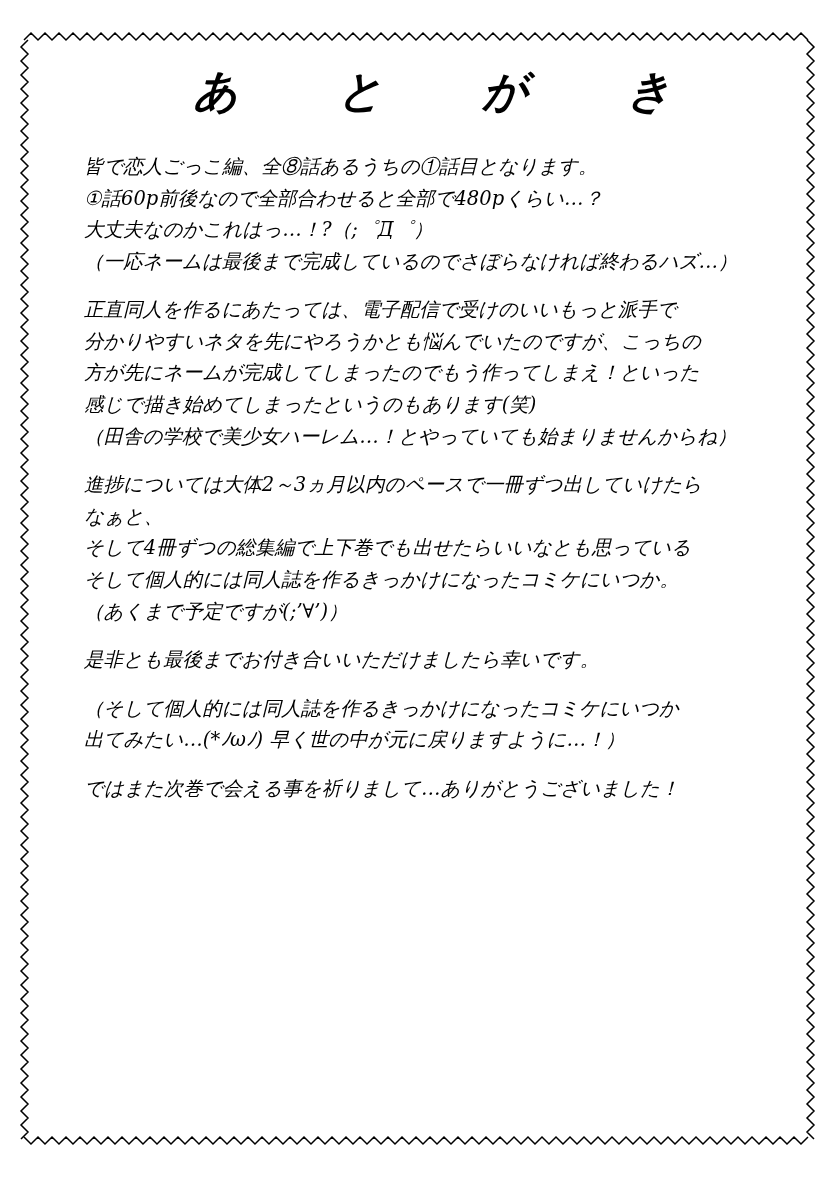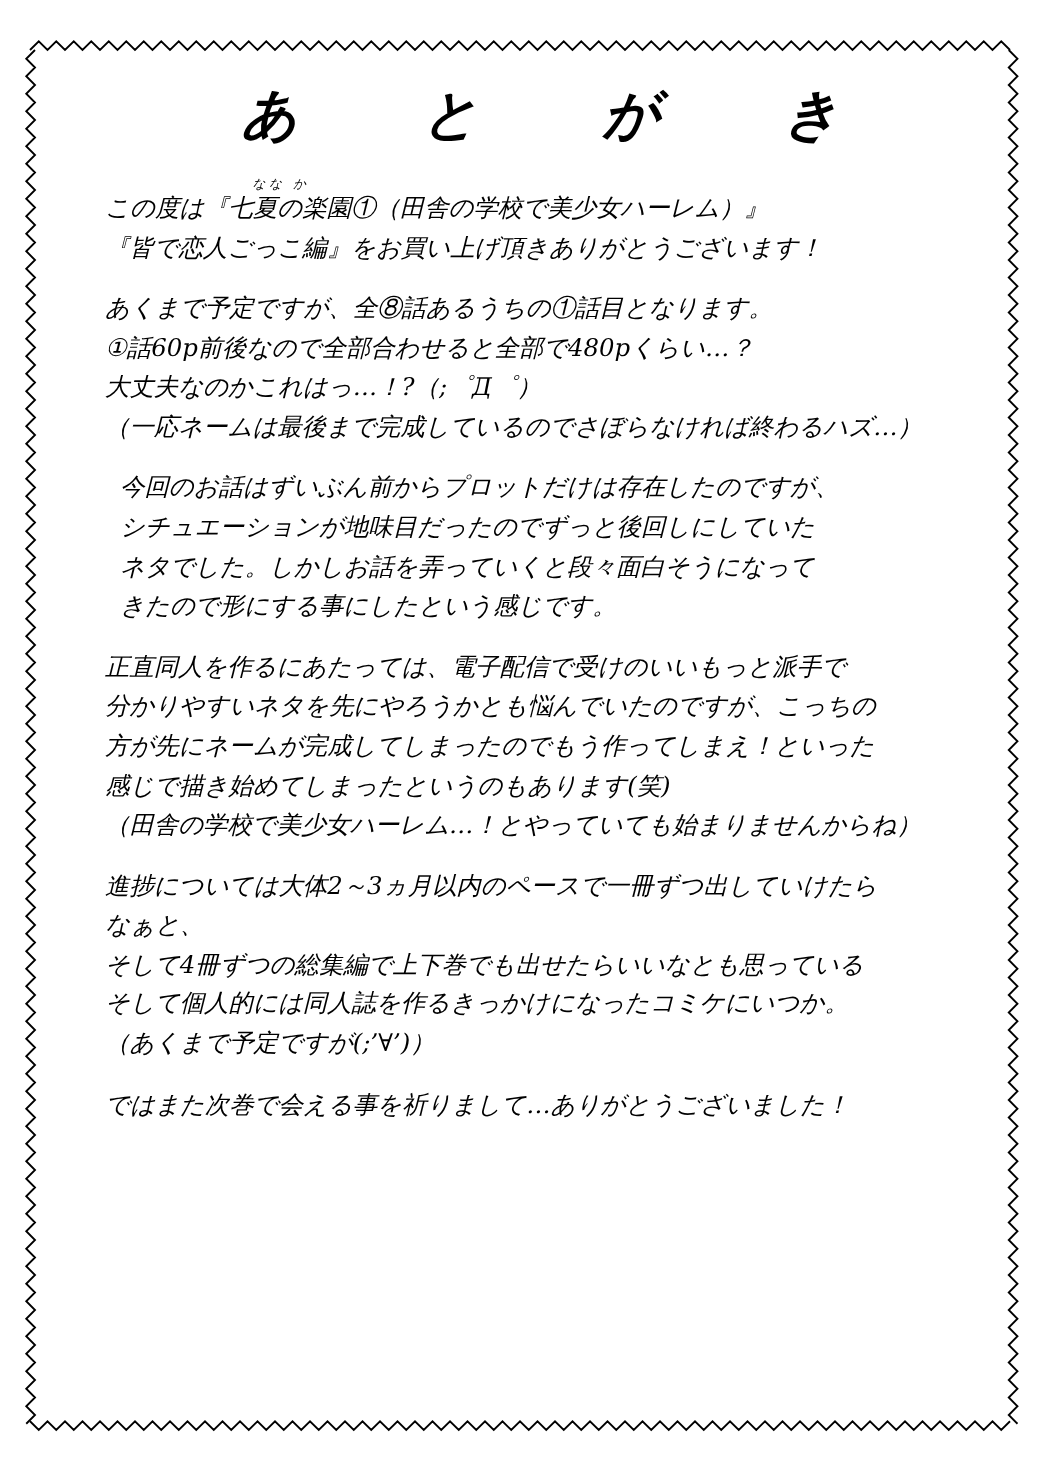--- a/index.html
+++ b/index.html
@@ -102,48 +102,42 @@
       807,40 814,47 807,54 814,61 807,68 814,75 807,82 814,89 807,96 814,103 807,110 814,117 807,124 814,131 807,138 814,145 807,152 814,159 807,166 814,173 807,180 814,187 807,194 814,201 807,208 814,215 807,222 814,229 807,236 814,243 807,250 814,257 807,264 814,271 807,278 814,285 807,292 814,299 807,306 814,313 807,320 814,327 807,334 814,341 807,348 814,355 807,362 814,369 807,376 814,383 807,390 814,397 807,404 814,411 807,418 814,425 807,432 814,439 807,446 814,453 807,460 814,467 807,474 814,481 807,488 814,495 807,502 814,509 807,516 814,523 807,530 814,537 807,544 814,551 807,558 814,565 807,572 814,579 807,586 814,593 807,600 814,607 807,614 814,621 807,628 814,635 807,642 814,649 807,656 814,663 807,670 814,677 807,684 814,691 807,698 814,705 807,712 814,719 807,726 814,733 807,740 814,747 807,754 814,761 807,768 814,775 807,782 814,789 807,796 814,803 807,810 814,817 807,824 814,831 807,838 814,845 807,852 814,859 807,866 814,873 807,880 814,887 807,894 814,901 807,908 814,915 807,922 814,929 807,936 814,943 807,950 814,957 807,964 814,971 807,978 814,985 807,992 814,999 807,1006 814,1013 807,1020 814,1027 807,1034 814,1041 807,1048 814,1055 807,1062 814,1069 807,1076 814,1083 807,1090 814,1097 807,1104 814,1111 807,1118 814,1125 807,1132 814,1139"></polyline>
   </svg>
 
   <div class="content">
 
     <div class="doc-title">あ と が き</div>
 
     <div class="body-text">
 
 
-      <div class="ruby-line">
-        <span class="ruby-mark">なな か</span>
-        <p class="para">この度は『七夏の楽園①（田舎の学校で美少女ハーレム）』
-『皆で恋人ごっこ編』をお買い上げ頂きありがとうございます！</p>
-      </div>
 
-      <p class="para">あくまで予定ですが、全⑧話あるうちの①話目となります。
+      <p class="para">皆で恋人ごっこ編、全⑧話あるうちの①話目となります。
 ①話60p前後なので全部合わせると全部で480pくらい…？
 大丈夫なのかこれはっ…！?（;゜Д゜）
 （一応ネームは最後まで完成しているのでさぼらなければ終わるハズ…）</p>
 
-      <p class="para indent">今回のお話はずいぶん前からプロットだけは存在したのですが、
-シチュエーションが地味目だったのでずっと後回しにしていた
-ネタでした。しかしお話を弄っていくと段々面白そうになって
-きたので形にする事にしたという感じです。</p>
 
       <p class="para">正直同人を作るにあたっては、電子配信で受けのいいもっと派手で
 分かりやすいネタを先にやろうかとも悩んでいたのですが、こっちの
 方が先にネームが完成してしまったのでもう作ってしまえ！といった
 感じで描き始めてしまったというのもあります(笑)
 （田舎の学校で美少女ハーレム…！とやっていても始まりませんからね）</p>
 
       <p class="para">進捗については大体2～3ヵ月以内のペースで一冊ずつ出していけたら
 なぁと、
 そして4冊ずつの総集編で上下巻でも出せたらいいなとも思っている
 そして個人的には同人誌を作るきっかけになったコミケにいつか。
 （あくまで予定ですが(;’∀’)）</p>
 
 
+      <p class="para">是非とも最後までお付き合いいただけましたら幸いです。</p>
 
+      <p class="para">（そして個人的には同人誌を作るきっかけになったコミケにいつか
+出てみたい…(*ﾉωﾉ) 早く世の中が元に戻りますように…！）</p>
 
       <p class="para">ではまた次巻で会える事を祈りまして…ありがとうございました！</p>
 
     </div>
   </div>
 </div>
 
 </body></html>

